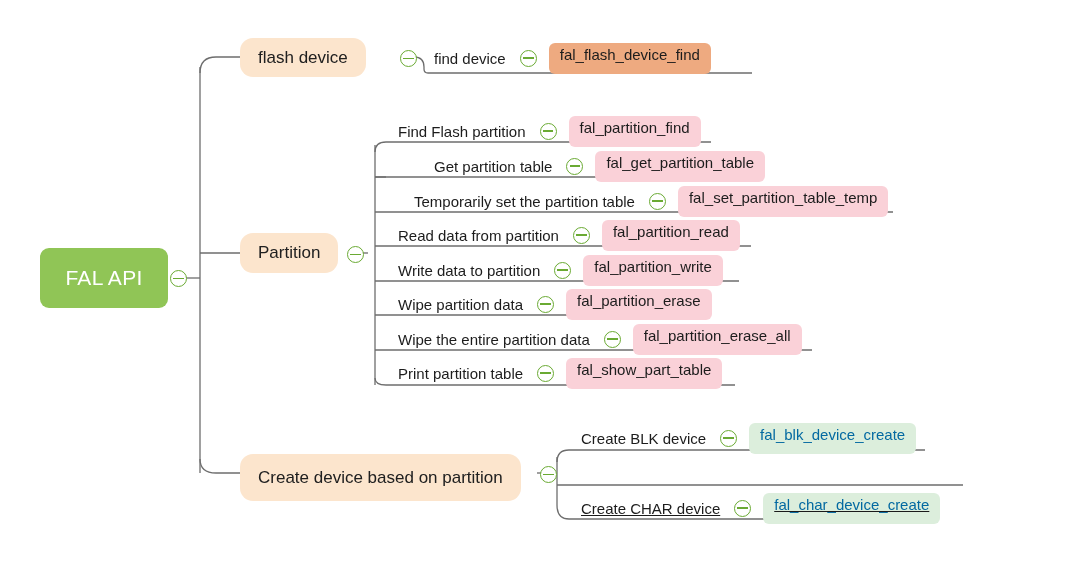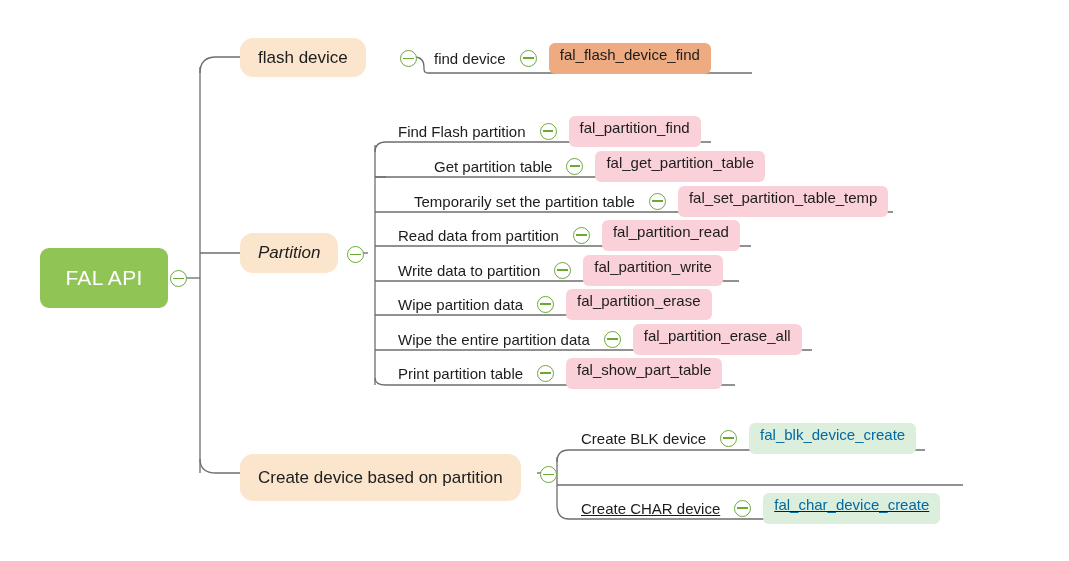--- a/index.html
+++ b/index.html
@@ -148,21 +148,21 @@
     <span>flash device</span>
   </div>
   <span class="toggle branch-toggle" style="left:400px; top:50px;"></span>
 
   <div class="leaf-row" style="left:432px; top:43px;">
     <span class="leaf-label">find device</span>
     <span class="toggle toggle-gap-l toggle-gap-r"></span>
     <span class="badge badge-orange">fal_flash_device_find</span>
   </div>
 
-  <div class="node branch-node" style="left:240px; top:233px; height:40px;font-style:italic;">
+  <div class="node branch-node" style="left:240px; top:233px; height:40px;">
     <span>Partition</span>
   </div>
   <span class="toggle branch-toggle" style="left:347px; top:246px;"></span>
 
   <div class="leaf-row" style="left:396px; top:116px;">
     <span class="leaf-label">Find Flash partition</span>
     <span class="toggle toggle-gap-l toggle-gap-r"></span>
     <span class="badge badge-pink">fal_partition_find</span>
   </div>
 

